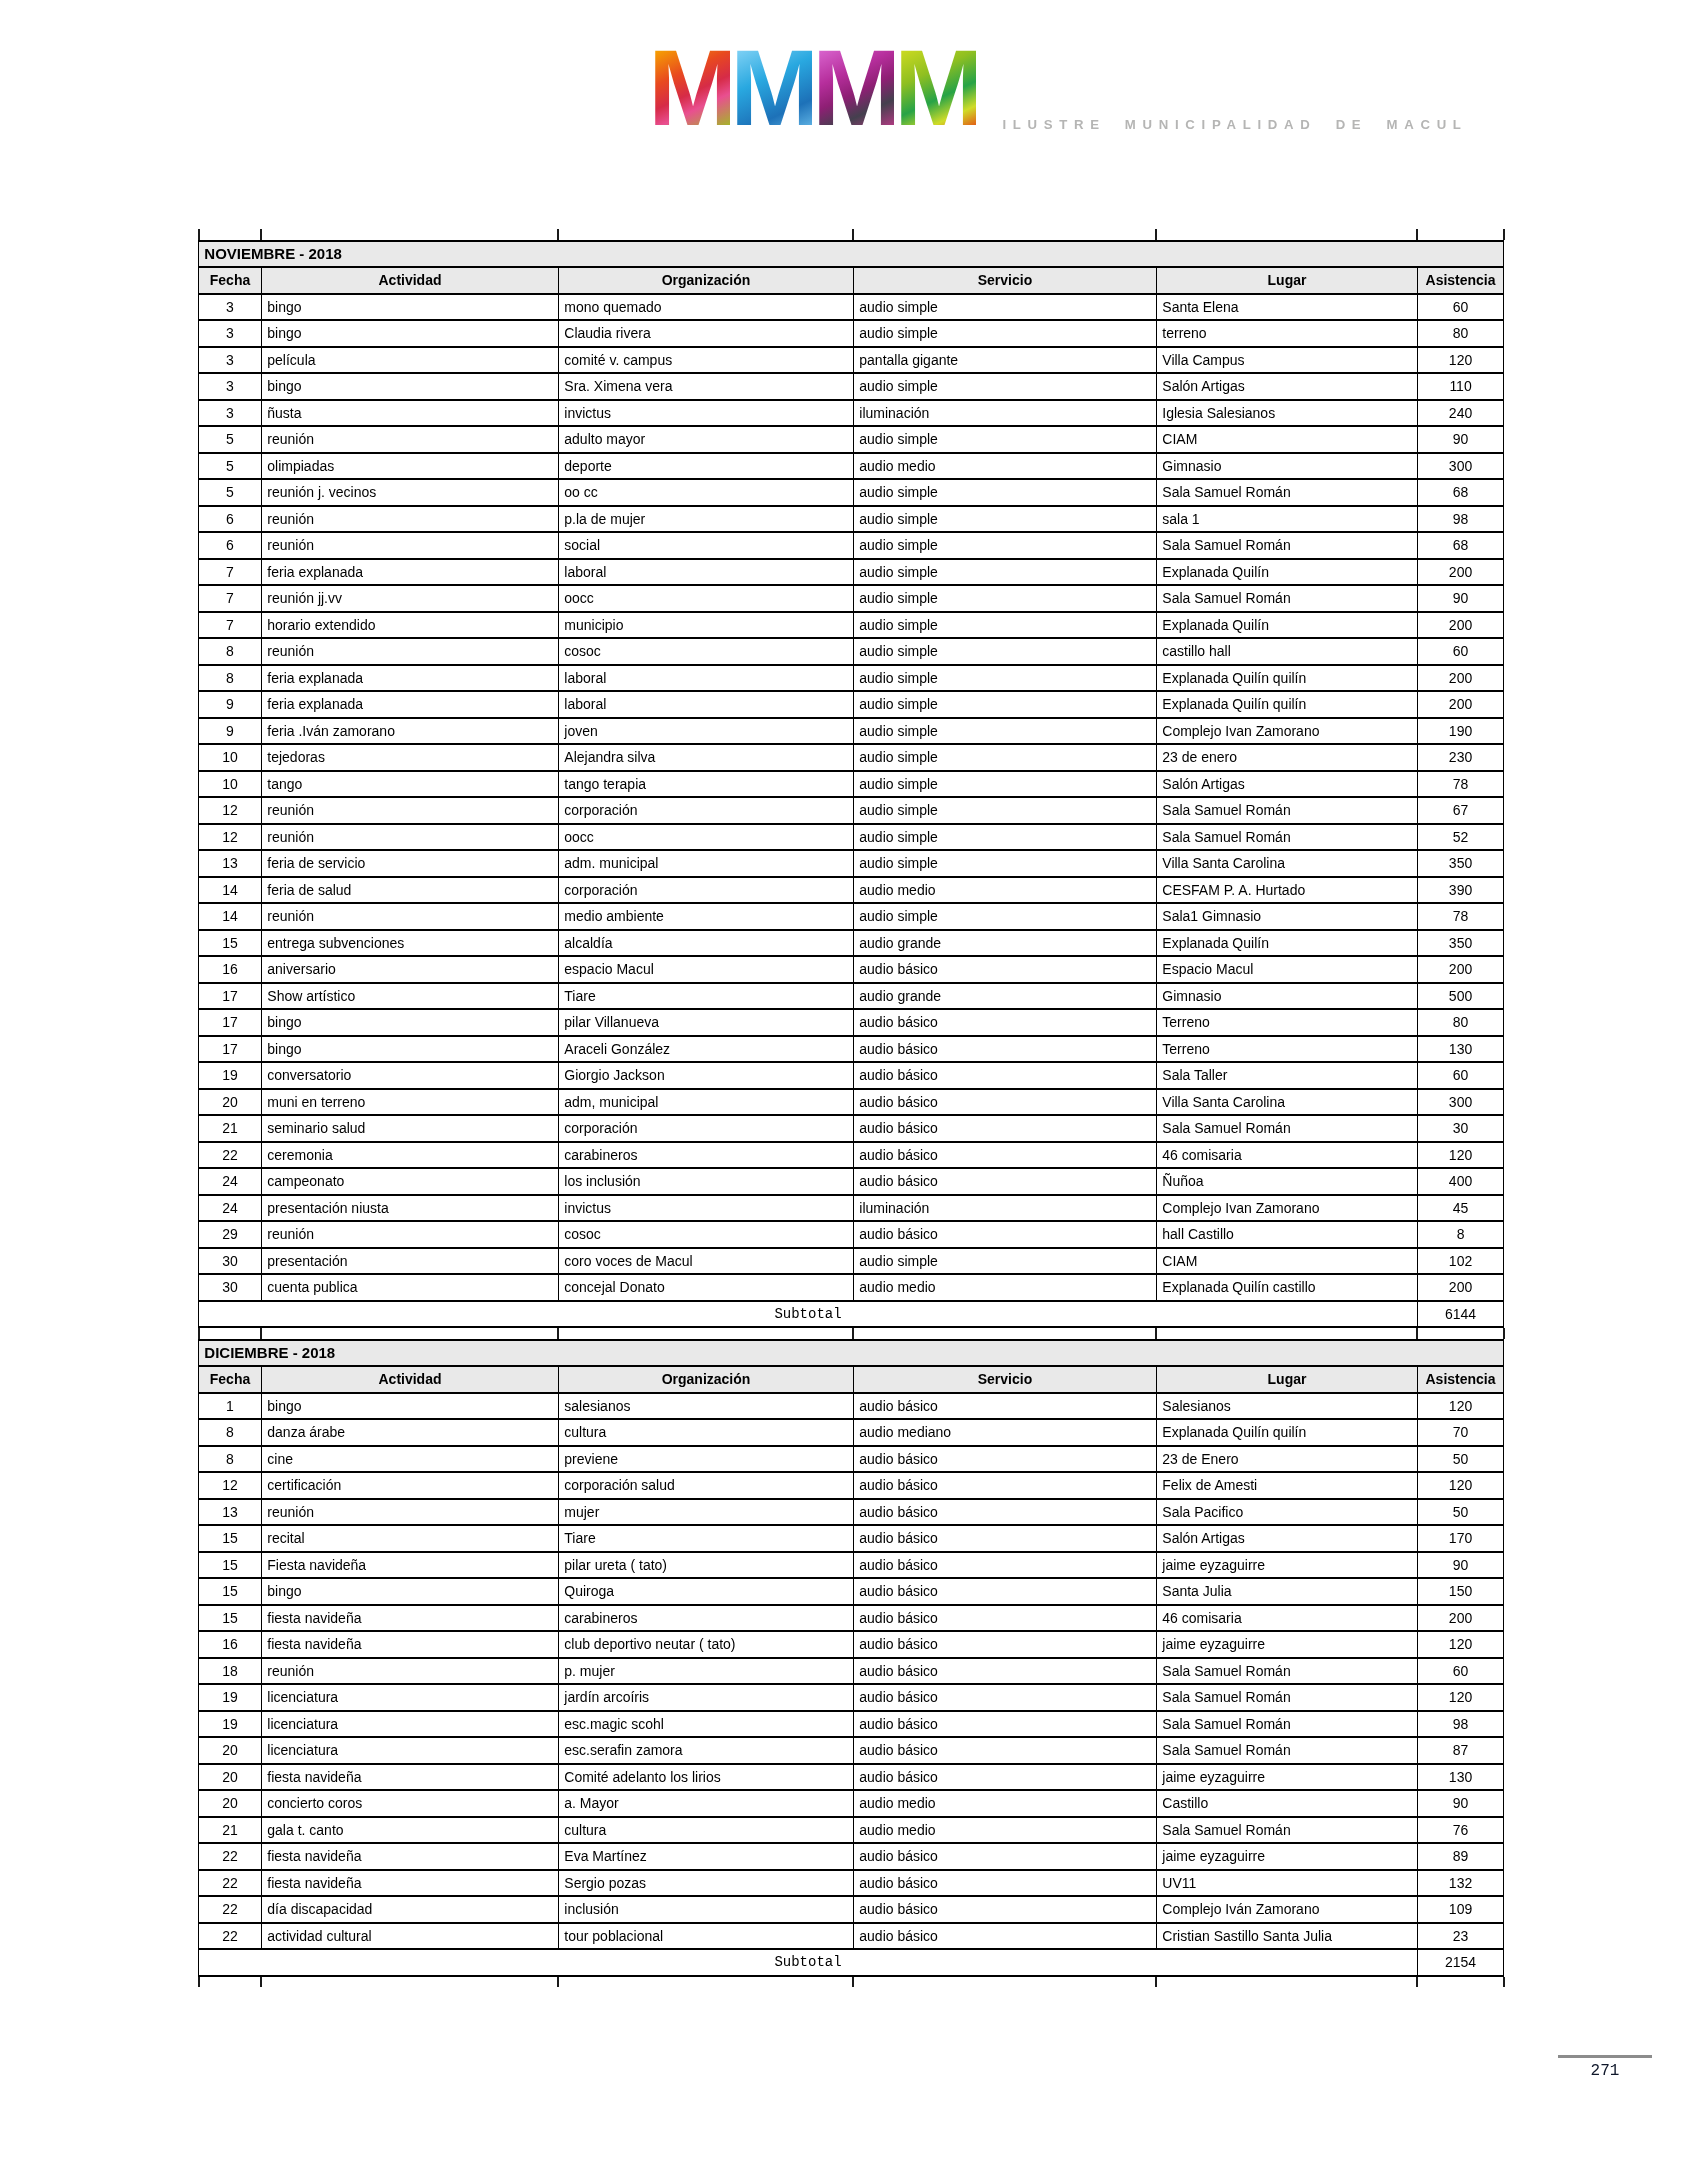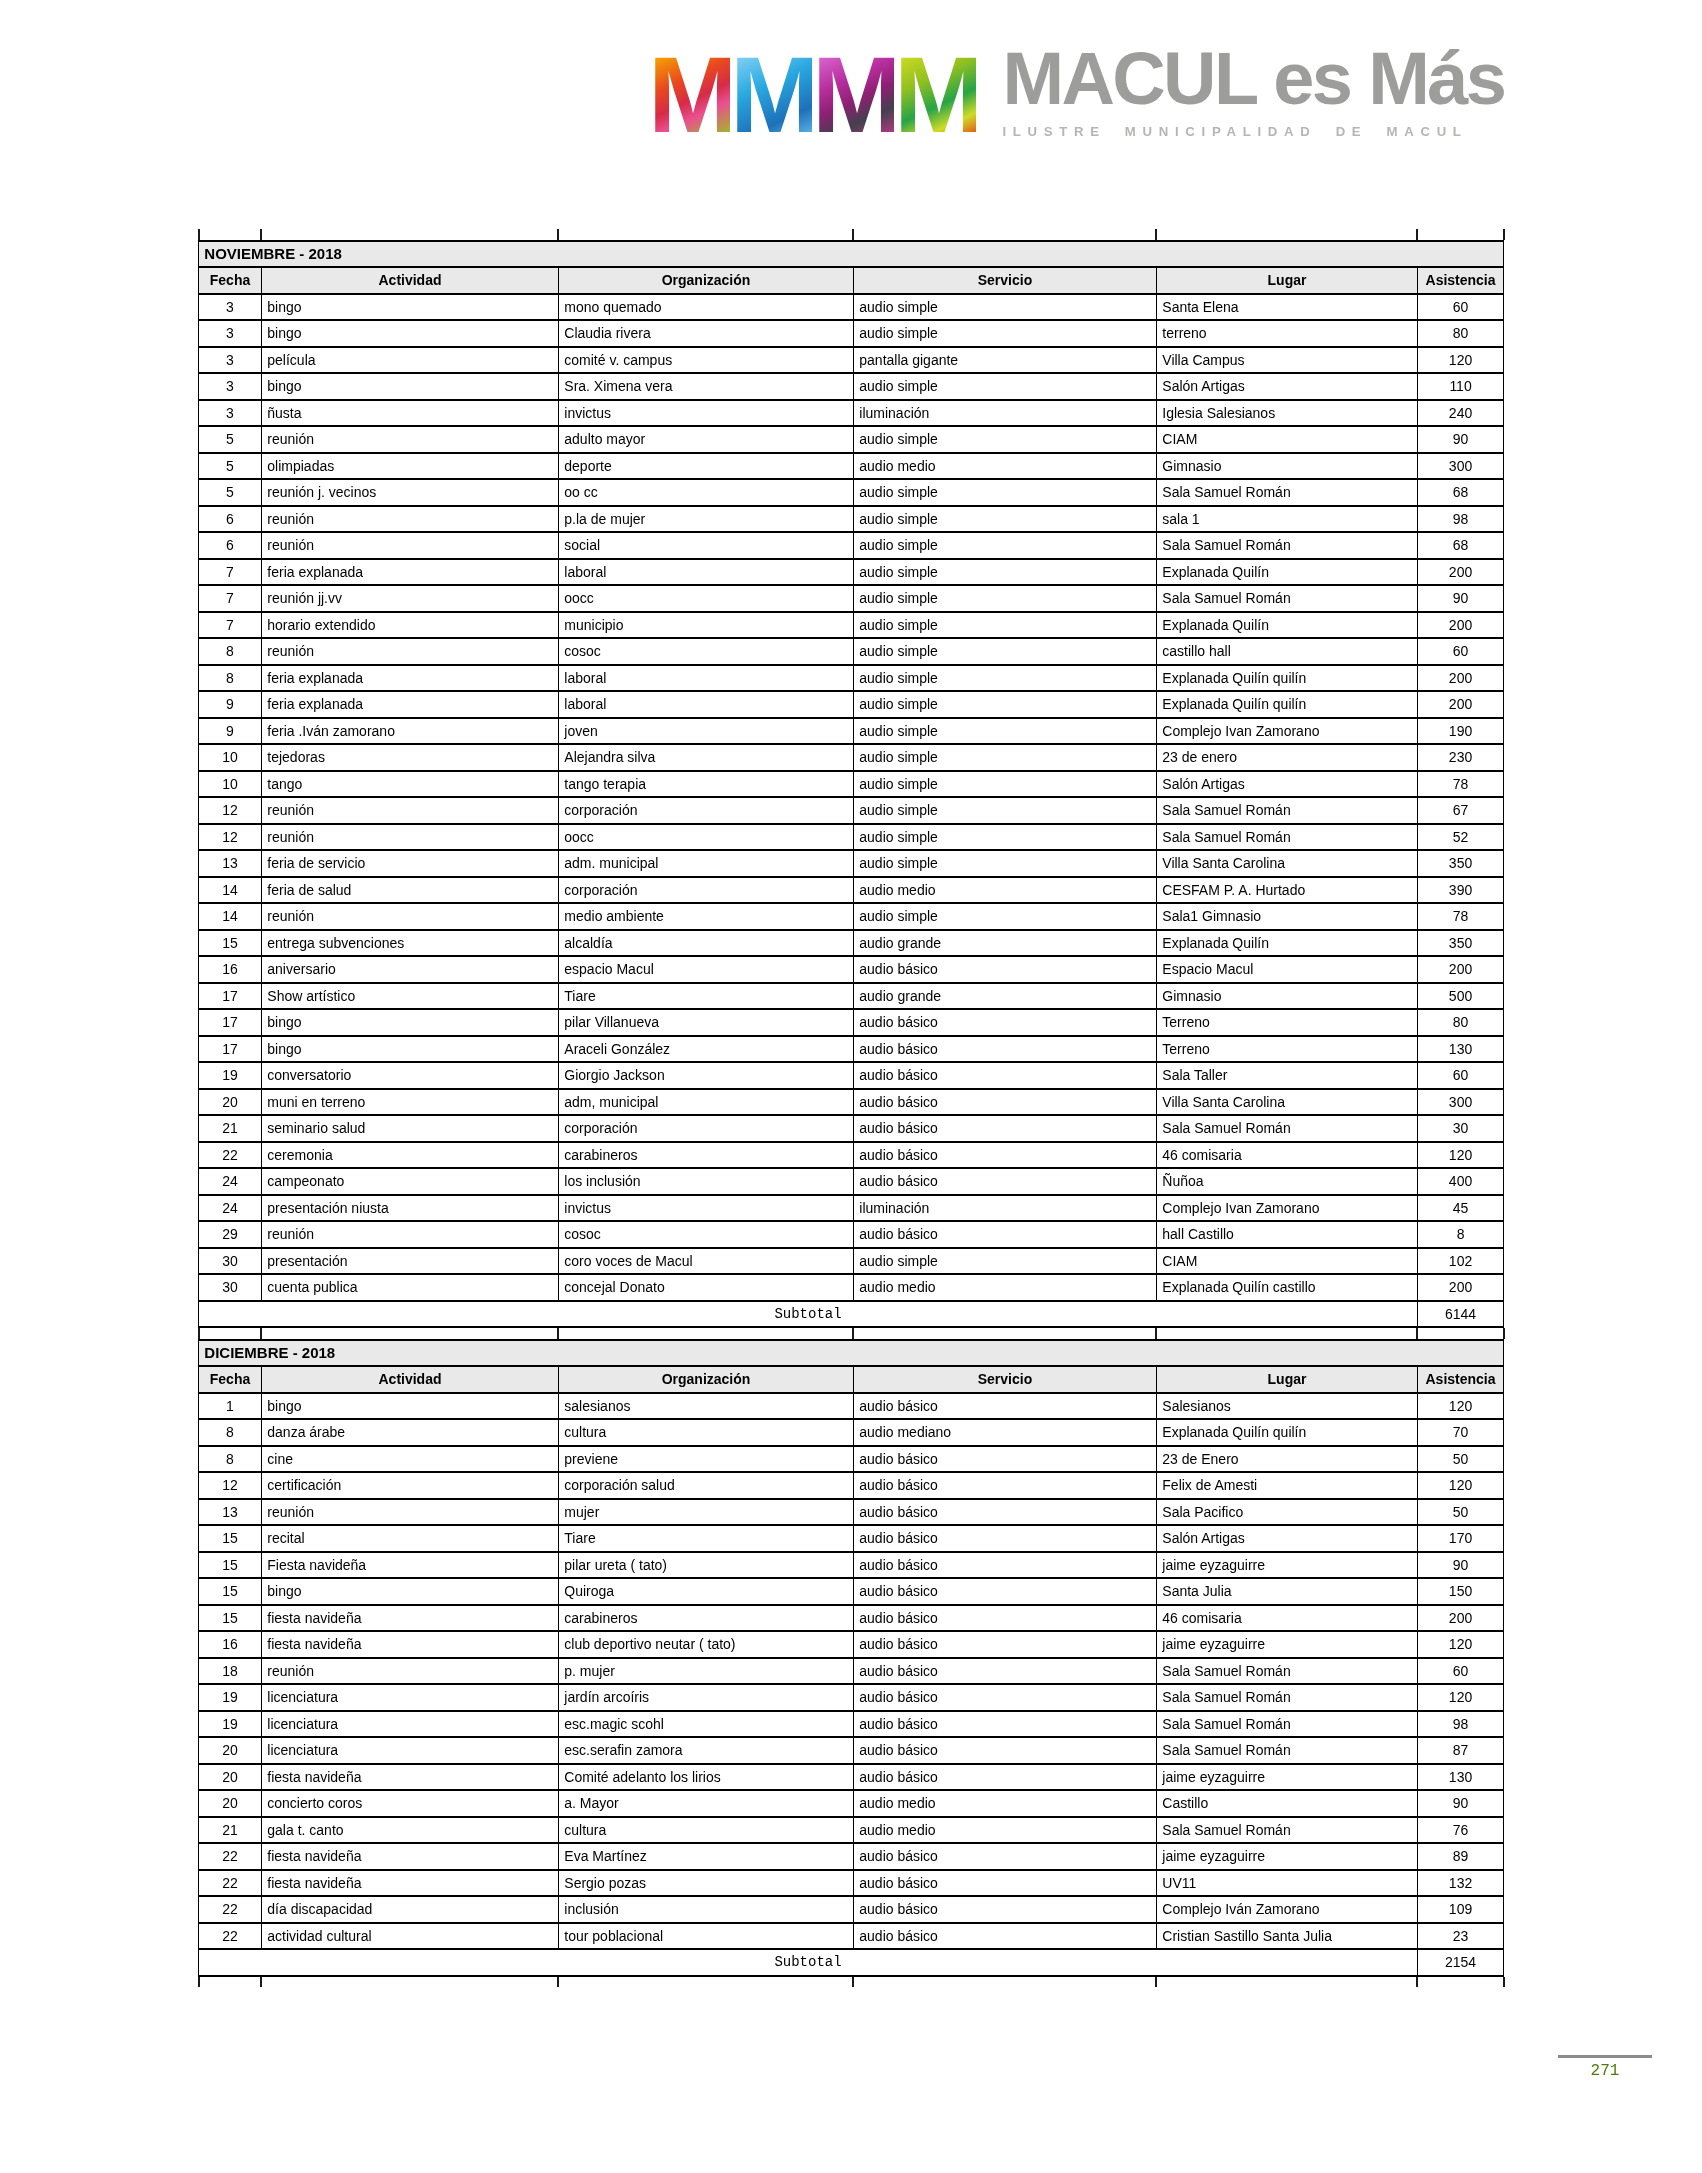--- a/index.html
+++ b/index.html
@@ -113,37 +113,36 @@
     background: #8c8c8c;
   }
   .footer-page {
     position: absolute;
     left: 1558px;
     top: 2062px;
     width: 94px;
     text-align: center;
     font-family: "Liberation Mono", monospace;
     font-size: 16px;
-    color: #4d7c0f;
+    color: #0f172a;
   }
 </style>
 </head>
 <body>
 
 <div class="page">
 
   <header class="logo">
     <div class="logo-ms">
       <span class="m m1">M</span>
       <span class="m m2">M</span>
       <span class="m m3">M</span>
       <span class="m m4">M</span>
     </div>
     <div class="logo-text">
-      <div class="logo-title">MACUL es Más</div>
       <div class="logo-subtitle">ILUSTRE MUNICIPALIDAD DE MACUL</div>
     </div>
   </header>
 
   <div id="tables-root">
       <div class="tick-row">
         <span class="tick" style="left: 0px;"></span>
         <span class="tick" style="left: 62px;"></span>
         <span class="tick" style="left: 359px;"></span>
         <span class="tick" style="left: 654px;"></span>

